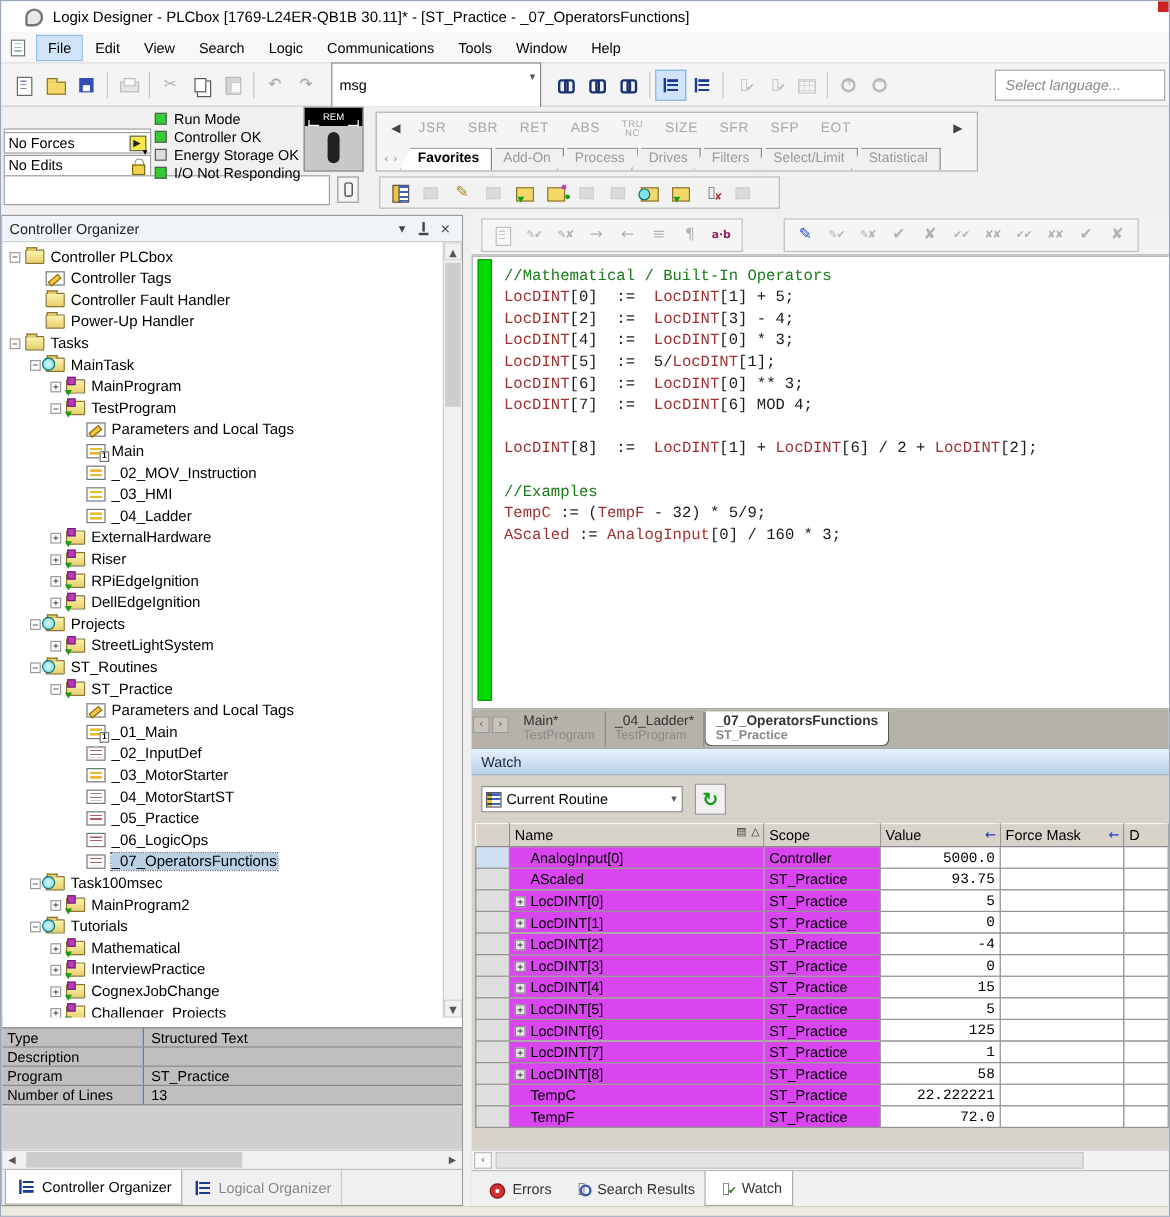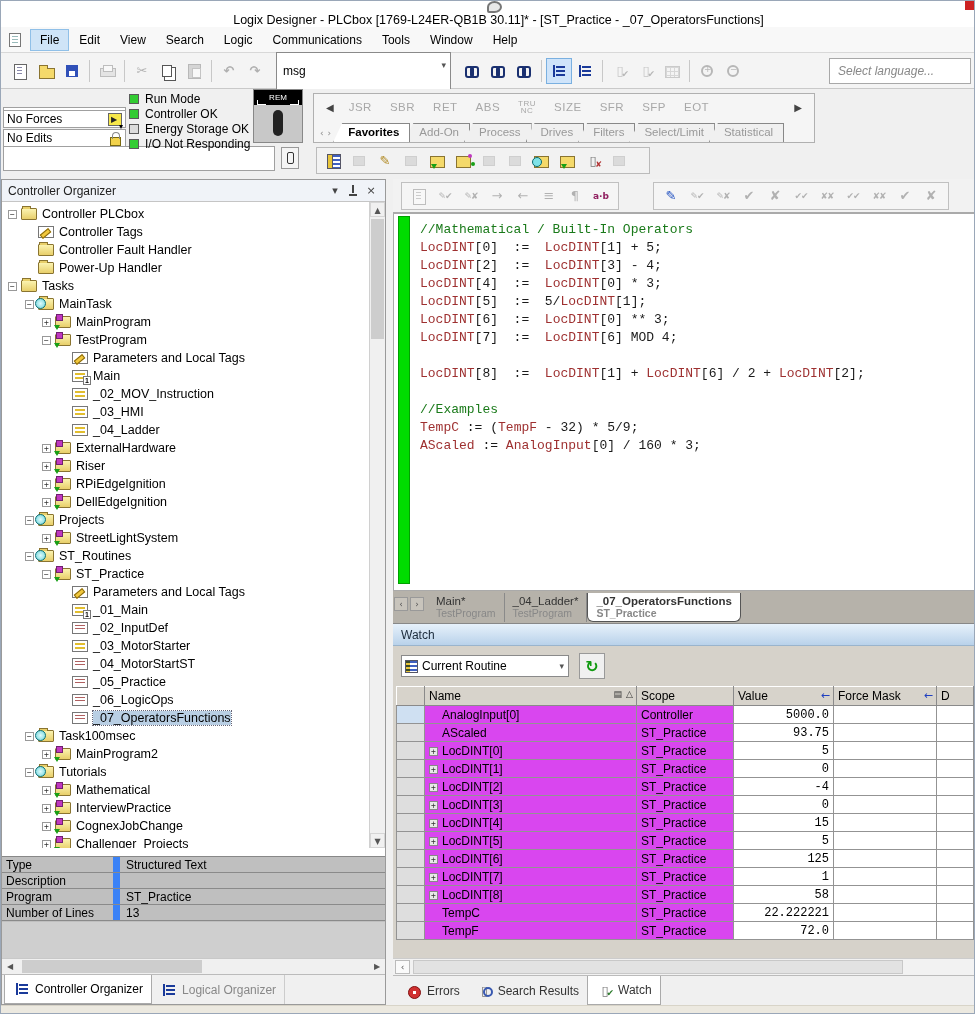--- a/index.html
+++ b/index.html
@@ -3,21 +3,21 @@
 <meta charset="utf-8">
 <style>
   * { margin:0; padding:0; box-sizing:border-box; }
   html,body { width:975px; height:1014px; }
   body { font-family:"Liberation Sans", sans-serif; font-size:12px; color:#000;
          background:#f0f0f0; position:relative; overflow:hidden; border:1px solid #9aa7b8; }
   .abs { position:absolute; }
   .gl { font-family:"DejaVu Sans", sans-serif; }
 
   
-  #titlebar { left:0; top:0; width:975px; height:26px; background:#fff; display:flex; align-items:center; padding-left:20px;flex-direction:column; }
+  #titlebar { left:0; top:0; width:975px; height:26px; background:#fff; display:flex; align-items:center; padding-left:20px; }
   #appicon { width:15px; height:15px; border:2px solid #777; border-radius:50% 50% 50% 2px; margin-right:8px; background:#e8e8e8; }
   #title-text { font-size:12.5px; }
   #corner-mark { right:0; top:0; width:9px; height:9px; }
   #menubar { left:0; top:26px; width:975px; height:26px; background:#f8f8f8; border-bottom:1px solid #d8d8d8; display:flex; align-items:center; padding-left:6px; }
   #menubar .doc { width:12px; height:14px; background:#fff; border:1px solid #777; margin:0 10px 0 2px; position:relative; }
   #menubar .doc::after { content:""; position:absolute; left:2px; top:2px; right:2px; height:8px;
       background:repeating-linear-gradient(180deg,#9bb 0 1px,transparent 1px 3px); }
   .menu-item { padding:3px 9px; margin-right:2px; cursor:default; }
   .menu-item.active { background:#cfe4f7; outline:1px solid #90c0e8;text-align:right; }
 
@@ -144,21 +144,21 @@
   .ic-ladder1::after { content:""; position:absolute; left:2px; right:2px; top:2px; bottom:2px; background:repeating-linear-gradient(180deg,#e2be2e 0 2px,#fff 2px 4px); }
   .ic-ladder1::before { content:"1"; position:absolute; right:-4px; bottom:-4px; font:bold 7px/7px "Liberation Sans",sans-serif; background:#fff; border:1px solid #777; padding:0 1px; z-index:2; }
   .ic-st::after { content:""; position:absolute; left:2px; right:2px; top:2px; bottom:2px; background:repeating-linear-gradient(180deg,#b06060 0 1px,#fff 1px 3px); }
   .trow.sel .lbl { background:#b9cfe4; outline:1px dotted #667; }
   #tree-vscroll { position:absolute; right:0; top:22px; width:16px; bottom:156px; background:#f0f0f0; border-left:1px solid #d0d0d0; }
   .sb-btn { height:15px; text-align:center; font-size:8px; color:#555; line-height:15px; background:#f0f0f0; border:1px solid #d5d5d5; }
   #tree-thumb { position:absolute; left:1px; right:1px; top:17px; height:120px; background:#cdcdcd; }
   #tree-down { position:absolute; bottom:0; left:0; right:0; }
   #props { position:absolute; left:0; bottom:82px; width:100%; height:66px; background:#bfbfbf; border-top:1px solid #888; }
   .prow { display:flex; height:16px; border-bottom:1px solid #8a8a8a; }
-  .prow .pl { width:118px; border-right:7px solid #3b82f6; padding:1px 4px; }
+  .prow .pl { width:118px; border-right:1px solid #3b82f6; padding:1px 4px; }
   .prow .pv { flex:1; padding:1px 6px; }
   #props-filler { position:absolute; left:0; bottom:46px; width:100%; height:36px; background:#cfcfcf; }
   #left-hscroll { position:absolute; left:0; bottom:30px; width:100%; height:16px; background:#f0f0f0; border-top:1px solid #c8c8c8; }
   #left-hscroll .arr { position:absolute; top:0; width:16px; height:15px; text-align:center; font-size:8px; line-height:15px; color:#555; }
   #left-thumb { position:absolute; left:20px; top:1px; width:180px; height:13px; background:#cdcdcd; }
   #ltabs { position:absolute; left:0; bottom:0; width:100%; height:30px; background:#f0f0f0; border-top:1px solid #bbb; display:flex; align-items:stretch; padding-left:2px; }
   .ltab { display:flex; align-items:center; padding:0 8px; color:#888; border-right:1px solid #ccc; }
   .ltab.active { background:#fff; color:#000; border:1px solid #aaa; border-top:none; }
   .ltab .gi { margin-right:4px; }
 

